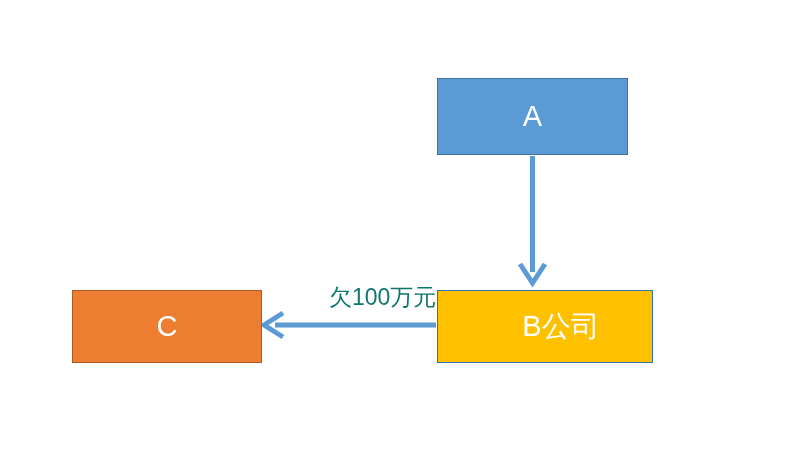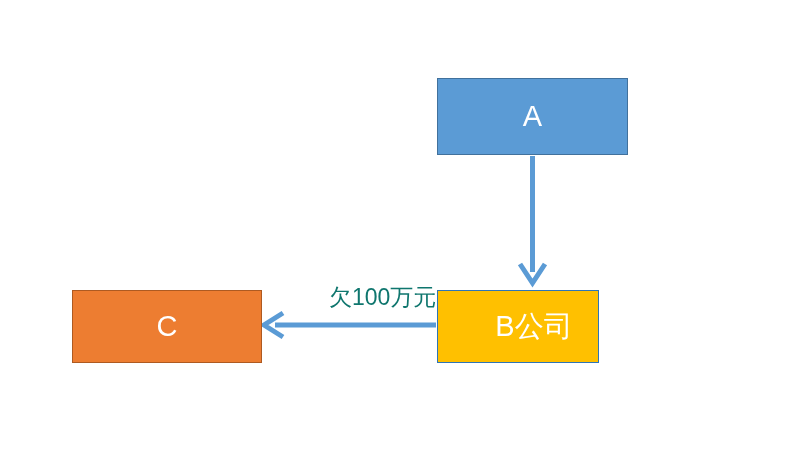--- a/index.html
+++ b/index.html
@@ -34,21 +34,21 @@
     top: 78px;
     width: 191px;
     height: 77px;
     background: #5B9BD5;
     border: 1px solid #41719C;
     font-size: 29px;
   }
   #node-b {
     left: 437px;
     top: 290px;
-    width: 162px;
+    width: 216px;
     height: 73px;
     background: #FFC000;
     border: 1px solid #2E75B6;
     font-size: 29px;
     padding-left: 32px;
   }
   #node-c {
     left: 72px;
     top: 290px;
     width: 190px;

